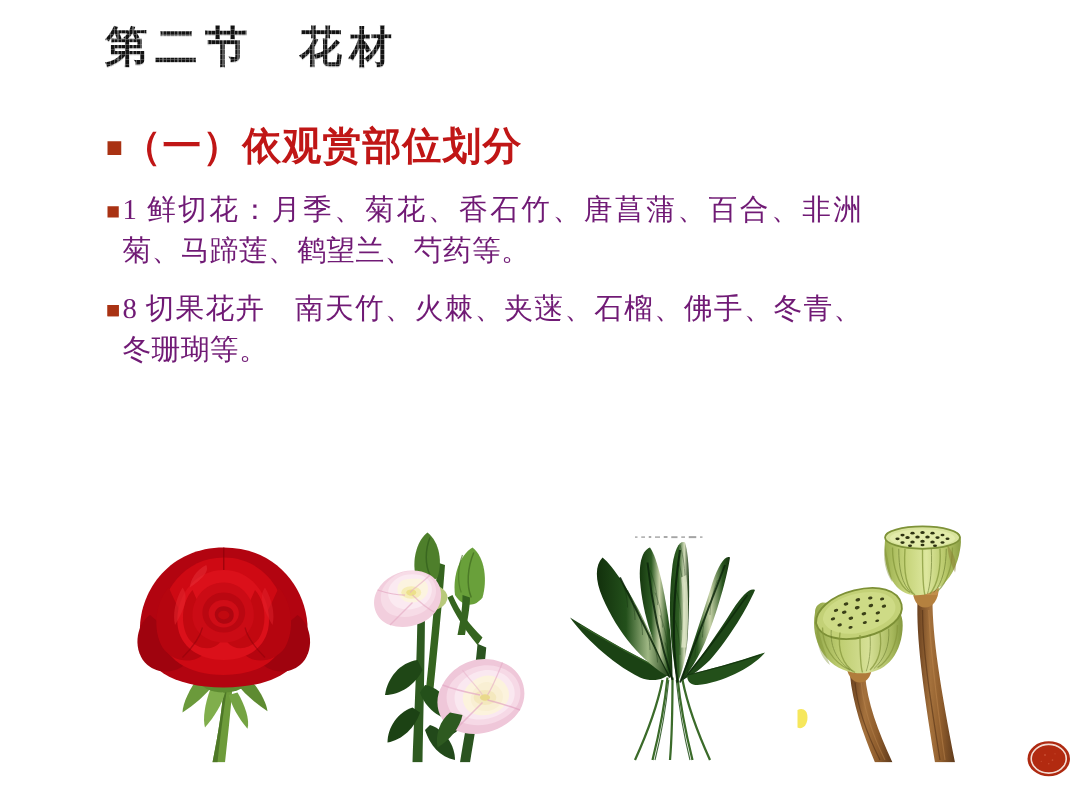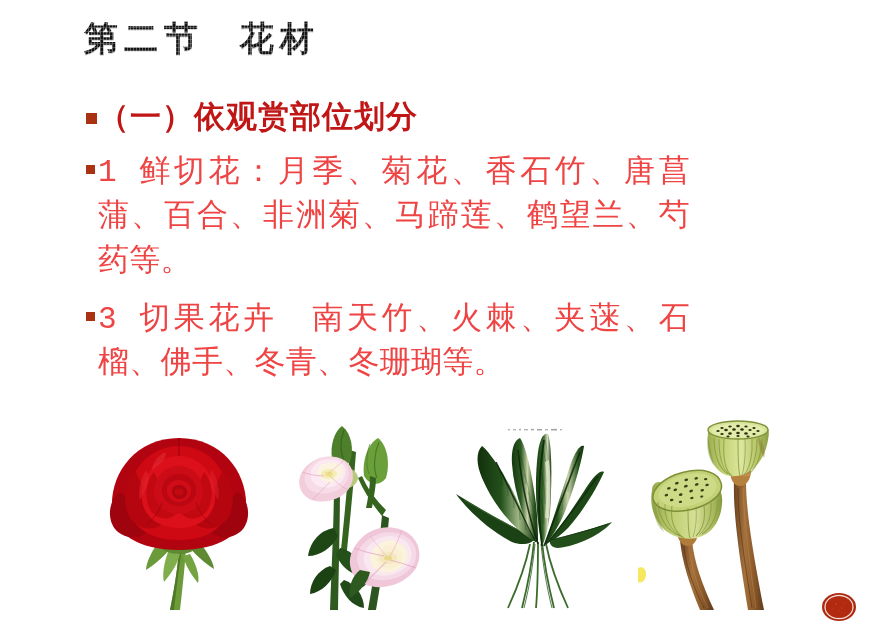--- a/index.html
+++ b/index.html
@@ -99,24 +99,24 @@
 
   
   .item-row { margin-bottom: 13px; }
   .item-row .sq {
     width: 9px;
     height: 9px;
     left: 86px;
     top: 14px;
   }
   .item-text {
-    font-family: Liberation Mono, monospace;
-    font-size: 31px;
+    font-family: Liberation Serif, serif;
+    font-size: 23px;
     font-weight: 400;
-    color: #ef4444;
+    color: #701a75;
     line-height: 1.44;
     letter-spacing: 0.3px;
     text-align: justify;
     text-justify: inter-ideograph;
     padding-left: 0;
     text-indent: 0;
     max-width: 762px;
   }
   .item-row { padding-left: 98px; }
 
@@ -162,21 +162,21 @@
       <span class="sq"></span>
       <div class="item-text">1 鲜切花：月季、菊花、香石竹、唐菖蒲、百合、非洲菊、马蹄莲、鹤望兰、芍药等。</div>
     </div>
 
     <div class="bullet-row item-row">
       <span class="sq"></span>
     </div>
 
     <div class="bullet-row item-row">
       <span class="sq"></span>
-      <div class="item-text">3 切果花卉　南天竹、火棘、夹蒾、石榴、佛手、冬青、冬珊瑚等。</div>
+      <div class="item-text">8 切果花卉　南天竹、火棘、夹蒾、石榴、佛手、冬青、冬珊瑚等。</div>
     </div>
 
   </div>
 
   <div class="photo-strip">
 
     <div class="photo" style="left:102px; top:12px; width:156px; height:180px;">
       <svg width="156" height="180" viewBox="0 0 156 180" xmlns="http://www.w3.org/2000/svg">
         <rect width="156" height="180" fill="#ffffff"></rect>
 

